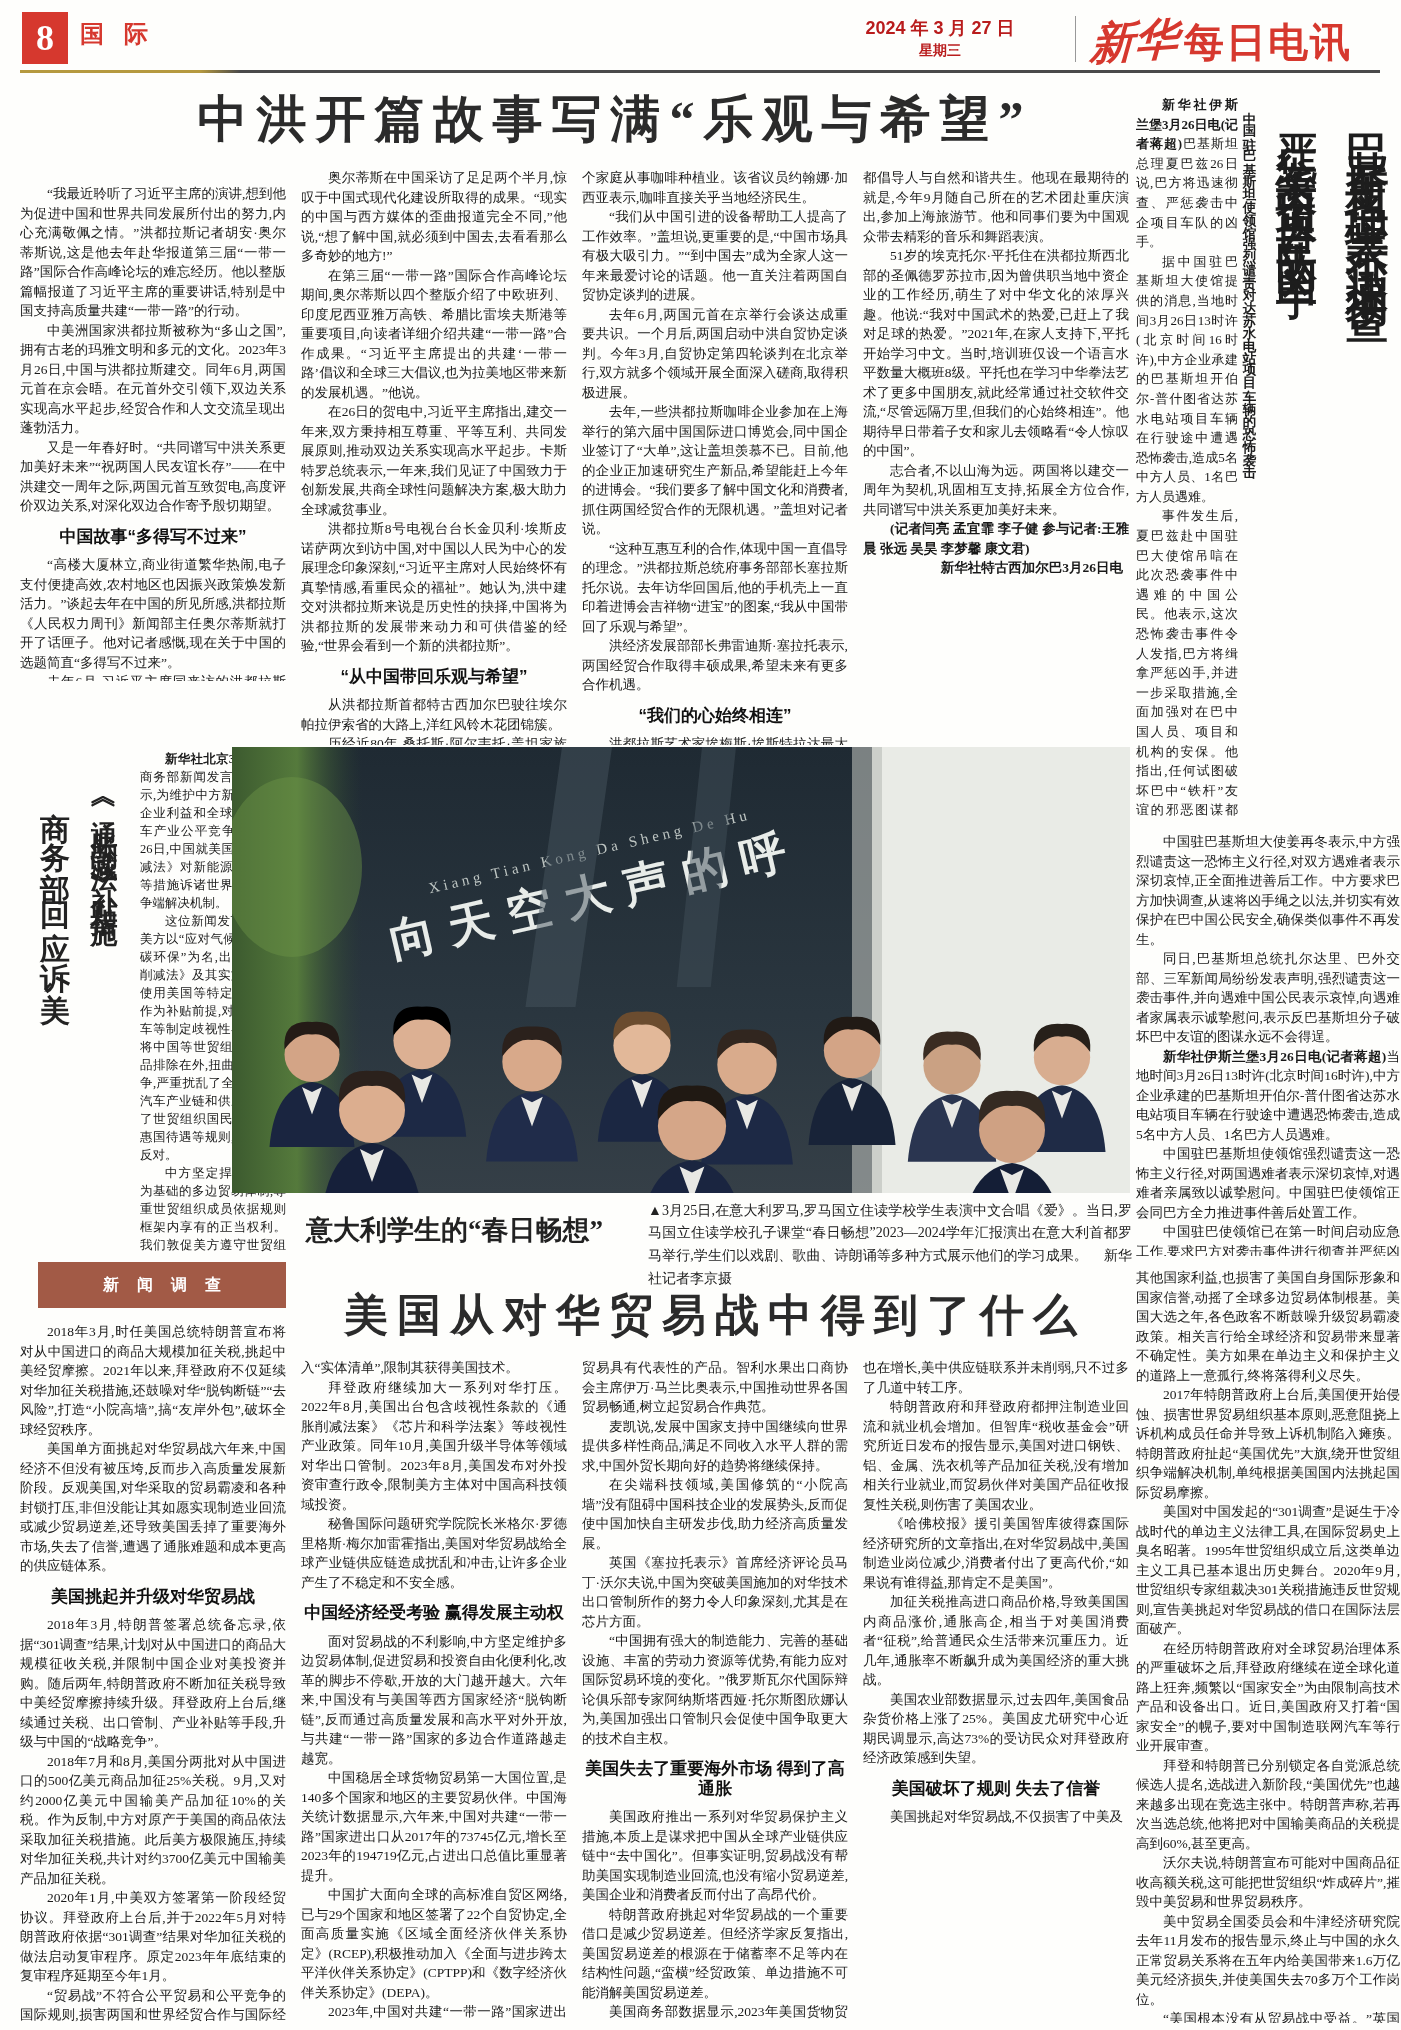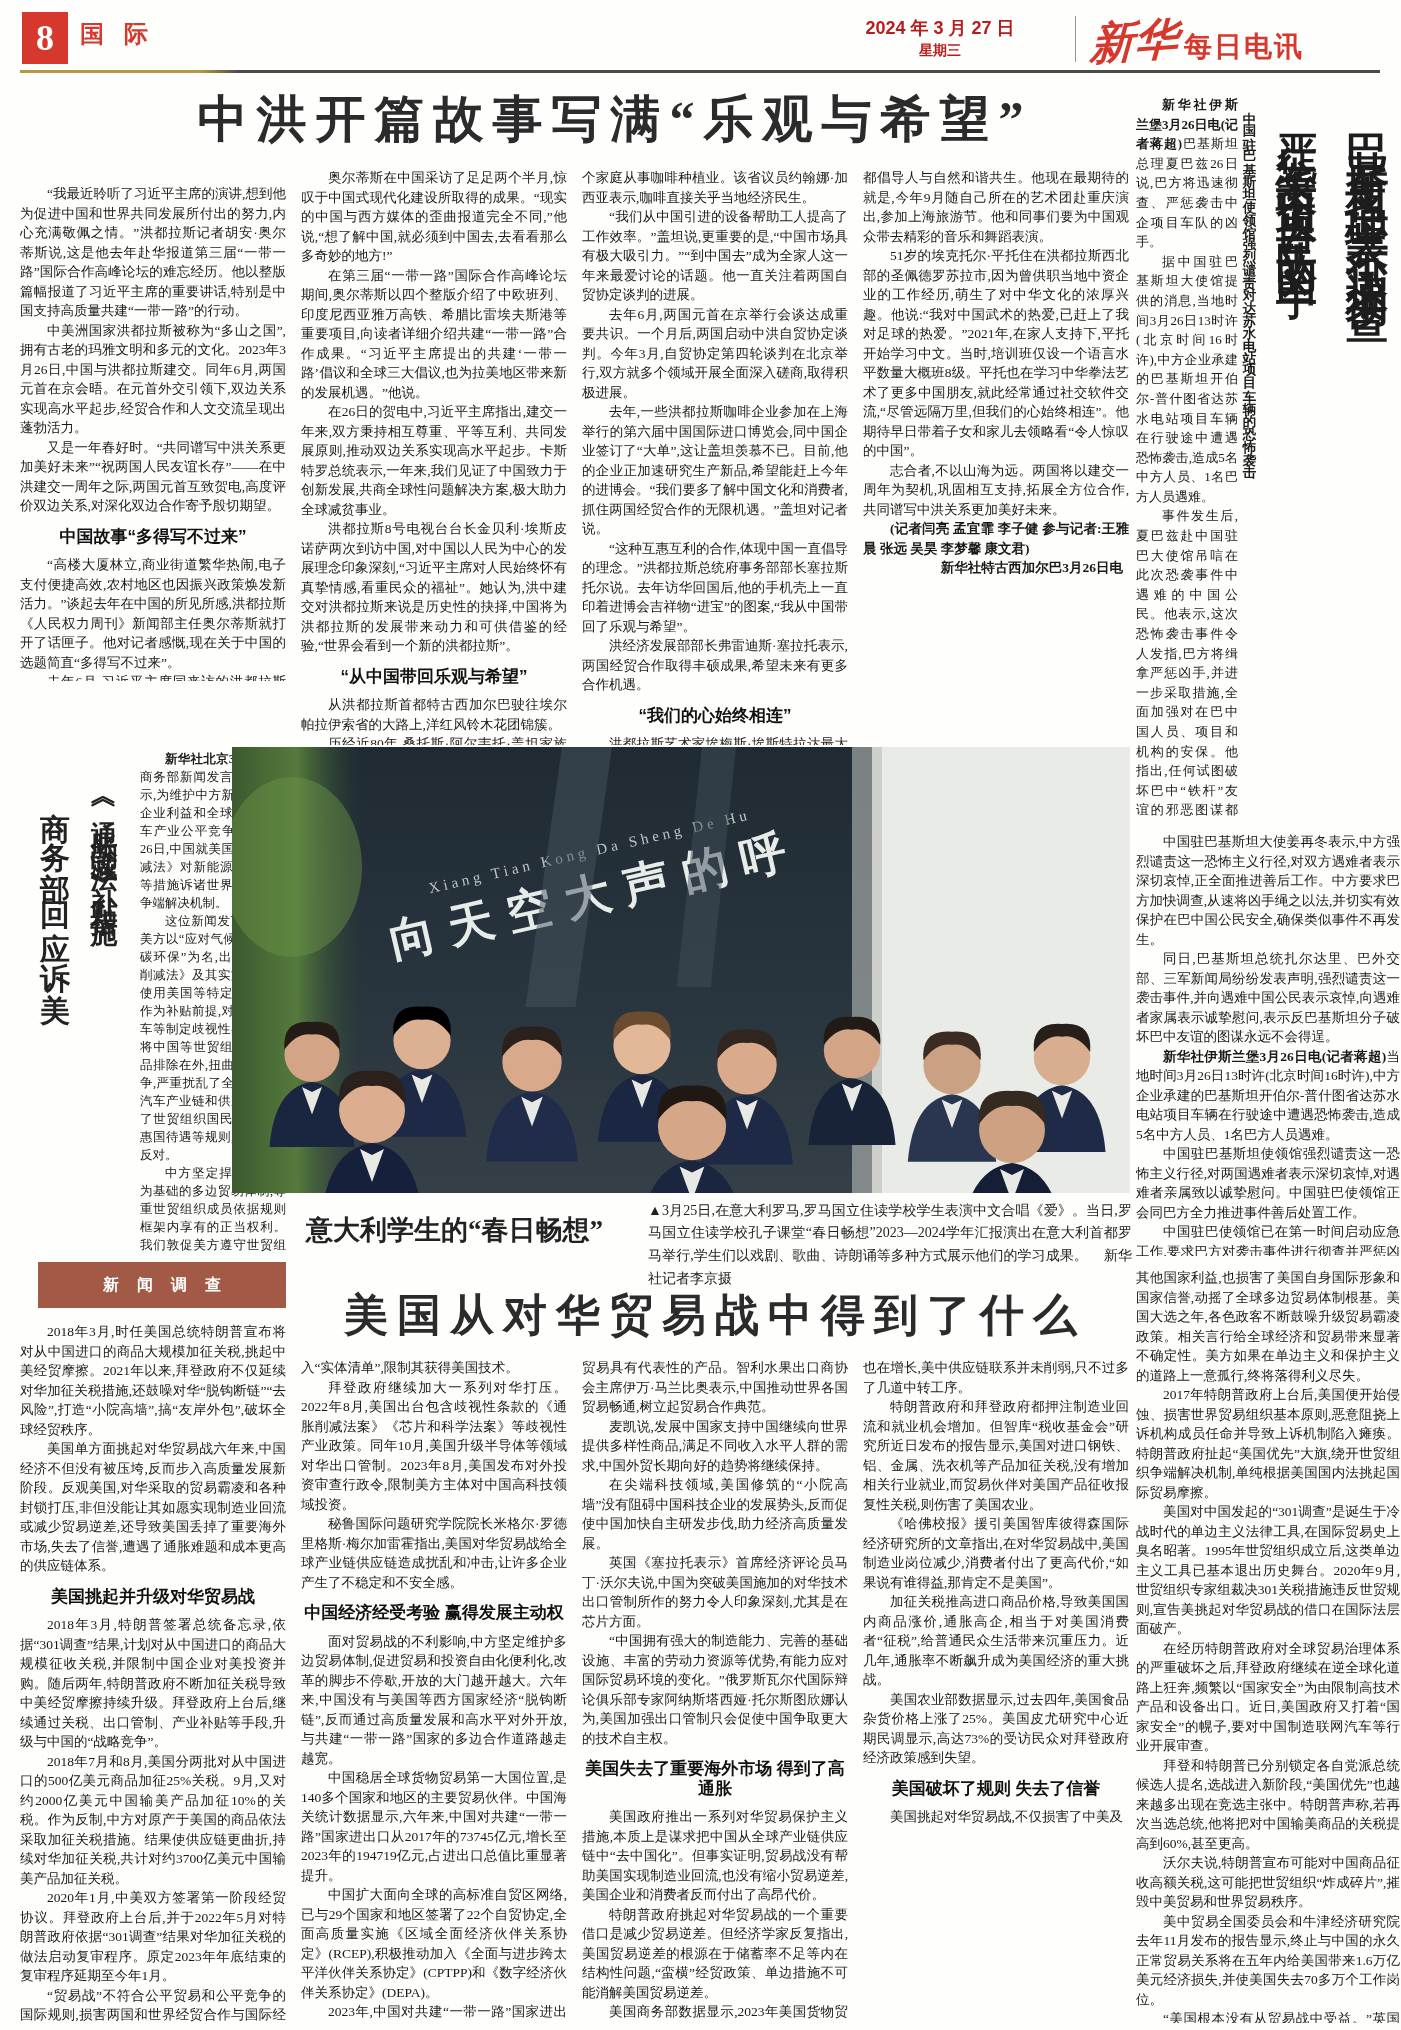--- a/index.html
+++ b/index.html
@@ -20,21 +20,21 @@
   #section-name { left:80px; top:18px; font-size:24px; font-weight:bold; color:#d6382e;
     letter-spacing:20px; font-family:"Liberation Sans","DejaVu Sans",sans-serif; }
   #date-block { left:820px; top:16px; width:240px; text-align:center;
     font-family:"Liberation Sans","DejaVu Sans",sans-serif; color:#b91c1c; }
   #date-block .d1 { font-size:18px; font-weight:bold; }
   #date-block .d2 { font-size:14px; font-weight:bold; margin-top:2px; }
   #mast-divider { left:1075px; top:16px; width:1px; height:46px; background:#999; }
   #masthead { left:1090px; top:12px; color:#d6382e; white-space:nowrap; }
   #masthead .script { display:inline-block; font-size:44px; font-weight:bold; font-style:italic;
     transform:rotate(-4deg) skewX(-6deg); margin-right:6px; }
-  #masthead .rest { font-size:28px; font-weight:bold; letter-spacing:2px; }
+  #masthead .rest { font-size:40px; font-weight:bold; letter-spacing:2px; }
   #header-rule { left:20px; top:70px; width:1360px; height:3px;
     background:linear-gradient(to right,#b5993f 0 180px,#4a4a4a 220px 100%); }
   
   .col { text-align:justify; overflow:hidden; font-size:13.5px; line-height:19.5px; color:#191919; }
   .col .para { text-indent:2em; }
   .col .para.cont { text-indent:0; }
   .col .col-subhead { font-family:"Liberation Sans","DejaVu Sans",sans-serif;
     font-weight:bold; font-size:17px; text-align:center; text-indent:0;
     margin:11px 0 9px 0; color:#111; }
   .col .byline { font-weight:bold; text-indent:2em; }
@@ -217,21 +217,21 @@
     <span>▲3月25日,在意大利罗马,罗马国立住读学校学生表演中文合唱《爱》。当日,罗马国立住读学校孔子课堂“春日畅想”2023—2024学年汇报演出在意大利首都罗马举行,学生们以戏剧、歌曲、诗朗诵等多种方式展示他们的学习成果。</span><span class="credit">新华社记者李京摄</span>
   </div>
 
   <div class="abs" id="inv-kicker">新闻调查</div>
   <div class="abs" id="inv-headline">美国从对华贸易战中得到了什么</div>
   <div class="abs col" id="inv-col1">
       <div class="para">2018年3月,时任美国总统特朗普宣布将对从中国进口的商品大规模加征关税,挑起中美经贸摩擦。2021年以来,拜登政府不仅延续对华加征关税措施,还鼓噪对华“脱钩断链”“去风险”,打造“小院高墙”,搞“友岸外包”,破坏全球经贸秩序。</div>
       <div class="para">美国单方面挑起对华贸易战六年来,中国经济不但没有被压垮,反而步入高质量发展新阶段。反观美国,对华采取的贸易霸凌和各种封锁打压,非但没能让其如愿实现制造业回流或减少贸易逆差,还导致美国丢掉了重要海外市场,失去了信誉,遭遇了通胀难题和成本更高的供应链体系。</div>
       <div class="col-subhead">美国挑起并升级对华贸易战</div>
       <div class="para">2018年3月,特朗普签署总统备忘录,依据“301调查”结果,计划对从中国进口的商品大规模征收关税,并限制中国企业对美投资并购。随后两年,特朗普政府不断加征关税导致中美经贸摩擦持续升级。拜登政府上台后,继续通过关税、出口管制、产业补贴等手段,升级与中国的“战略竞争”。</div>
-      <div class="para">2018年7月和8月,美国分两批对从中国进口的500亿美元商品加征25%关税。9月,又对约2000亿美元中国输美产品加征10%的关税。作为反制,中方对原产于美国的商品依法采取加征关税措施。结果使供应链更曲折,持续对华加征关税,共计对约3700亿美元中国输美产品加征关税。</div>
+      <div class="para">2018年7月和8月,美国分两批对从中国进口的500亿美元商品加征25%关税。9月,又对约2000亿美元中国输美产品加征10%的关税。作为反制,中方对原产于美国的商品依法采取加征关税措施。此后美方极限施压,持续对华加征关税,共计对约3700亿美元中国输美产品加征关税。</div>
       <div class="para">2020年1月,中美双方签署第一阶段经贸协议。拜登政府上台后,并于2022年5月对特朗普政府依据“301调查”结果对华加征关税的做法启动复审程序。原定2023年年底结束的复审程序延期至今年1月。</div>
       <div class="para">“贸易战”不符合公平贸易和公平竞争的国际规则,损害两国和世界经贸合作与国际经贸秩序,破坏全球产业链供应链稳定,宗旨如此评价的国际规则毫无赢家。</div>
     </div>
   <div class="abs col" id="inv-col2">
       <div class="para cont">入“实体清单”,限制其获得美国技术。</div>
       <div class="para">拜登政府继续加大一系列对华打压。2022年8月,美国出台包含歧视性条款的《通胀削减法案》《芯片和科学法案》等歧视性产业政策。同年10月,美国升级半导体等领域对华出口管制。2023年8月,美国发布对外投资审查行政令,限制美方主体对中国高科技领域投资。</div>
       <div class="para">秘鲁国际问题研究学院院长米格尔·罗德里格斯·梅尔加雷霍指出,美国对华贸易战给全球产业链供应链造成扰乱和冲击,让许多企业产生了不稳定和不安全感。</div>
       <div class="col-subhead">中国经济经受考验 赢得发展主动权</div>
       <div class="para">面对贸易战的不利影响,中方坚定维护多边贸易体制,促进贸易和投资自由化便利化,改革的脚步不停歇,开放的大门越开越大。六年来,中国没有与美国等西方国家经济“脱钩断链”,反而通过高质量发展和高水平对外开放,与共建“一带一路”国家的多边合作道路越走越宽。</div>
       <div class="para">中国稳居全球货物贸易第一大国位置,是140多个国家和地区的主要贸易伙伴。中国海关统计数据显示,六年来,中国对共建“一带一路”国家进出口从2017年的73745亿元,增长至2023年的194719亿元,占进出口总值比重显著提升。</div>

